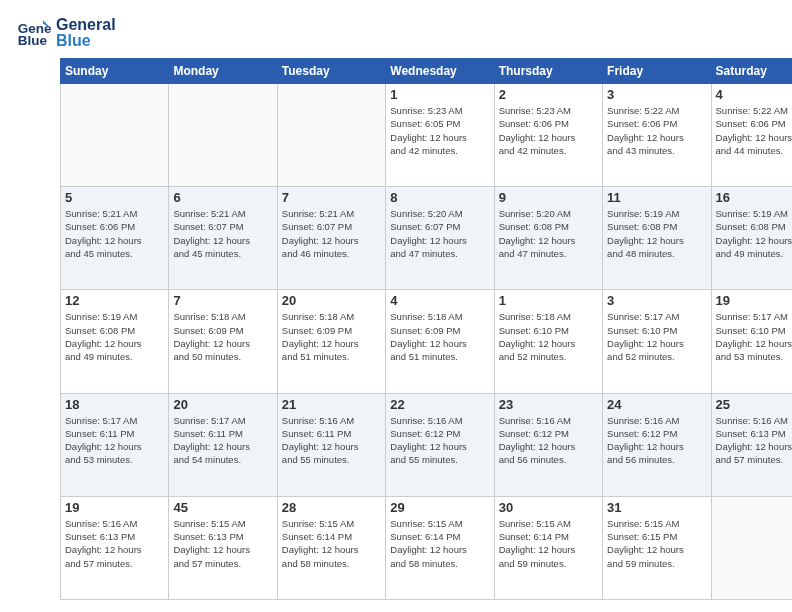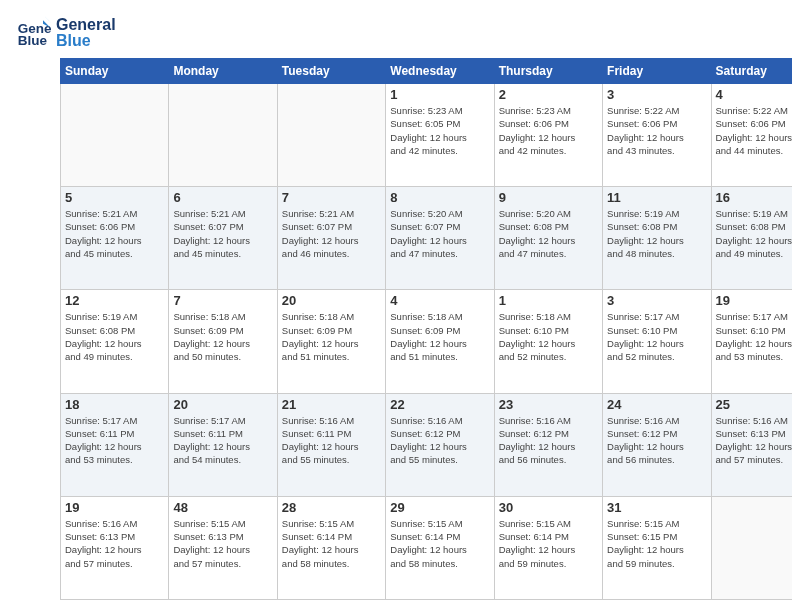--- a/index.html
+++ b/index.html
@@ -235,21 +235,21 @@
             <div class="day-number">25</div>
             <div class="day-info">Sunrise: 5:16 AM<br>Sunset: 6:13 PM<br>Daylight: 12 hours<br>and 57 minutes.</div>
           </td>
         </tr>
         <tr>
           <td>
             <div class="day-number">19</div>
             <div class="day-info">Sunrise: 5:16 AM<br>Sunset: 6:13 PM<br>Daylight: 12 hours<br>and 57 minutes.</div>
           </td>
           <td>
-            <div class="day-number">48</div>
+            <div class="day-number">45</div>
             <div class="day-info">Sunrise: 5:15 AM<br>Sunset: 6:13 PM<br>Daylight: 12 hours<br>and 57 minutes.</div>
           </td>
           <td>
             <div class="day-number">28</div>
             <div class="day-info">Sunrise: 5:15 AM<br>Sunset: 6:14 PM<br>Daylight: 12 hours<br>and 58 minutes.</div>
           </td>
           <td>
             <div class="day-number">29</div>
             <div class="day-info">Sunrise: 5:15 AM<br>Sunset: 6:14 PM<br>Daylight: 12 hours<br>and 58 minutes.</div>
           </td>

